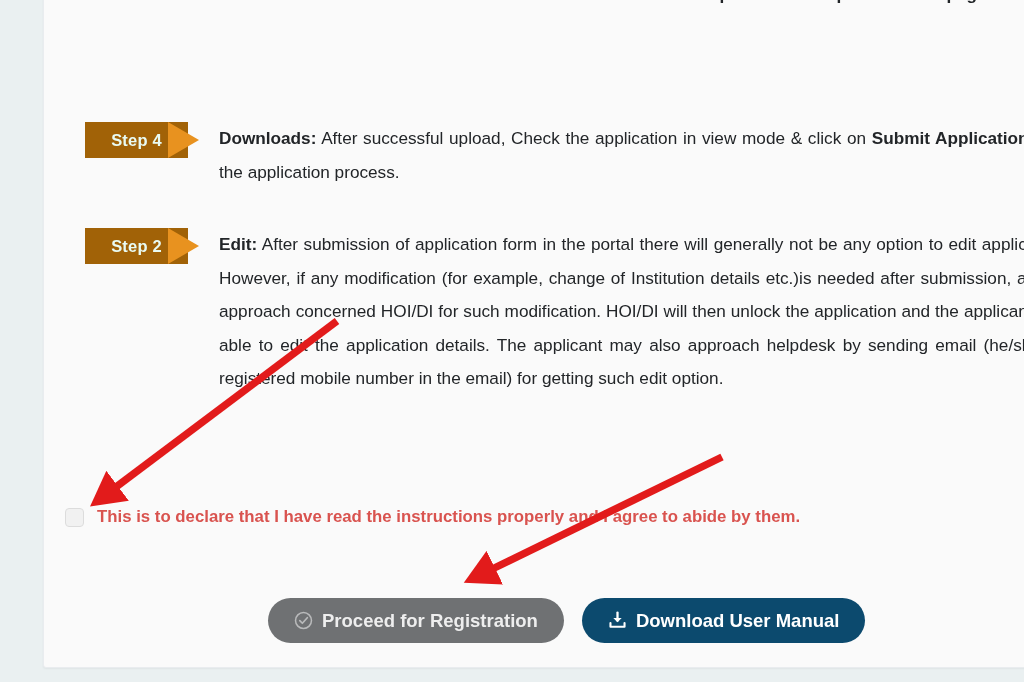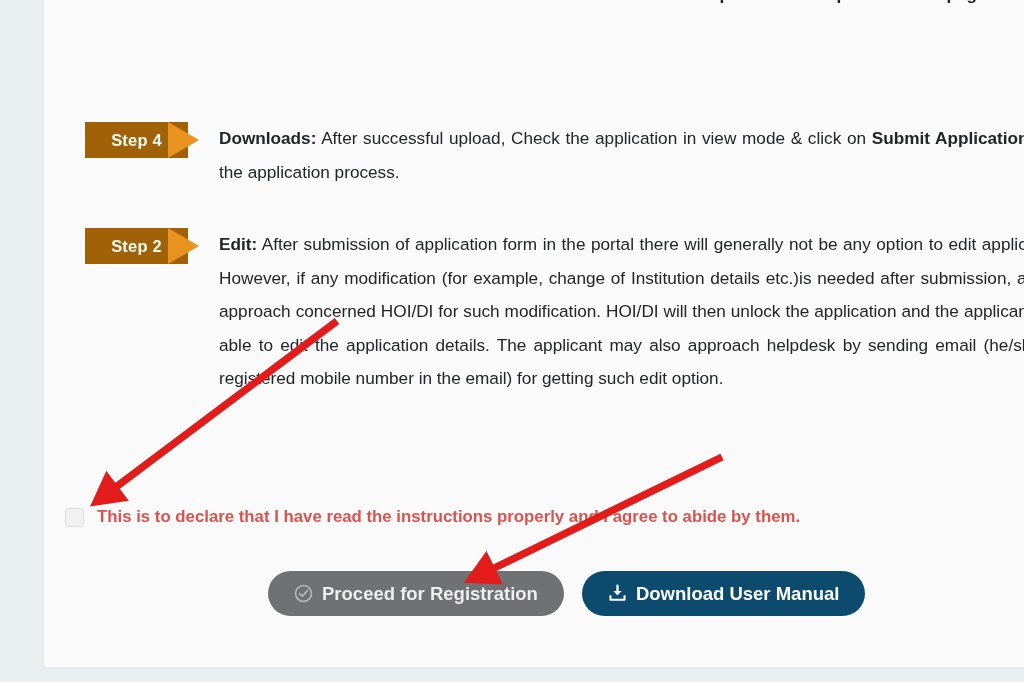--- a/index.html
+++ b/index.html
@@ -143,20 +143,21 @@
     border: none;
     border-radius: 30px;
     padding: 0 26px;
     height: 45px;
     font-family: "Liberation Sans", sans-serif;
     font-size: 18.5px;
     font-weight: 600;
     color: #ffffff;
     cursor: pointer;
     white-space: nowrap;
+    margin-top: 27px;
   }
   #proceed-btn { background: #6f7173; color: #eeeeee; }
   #manual-btn  { background: #0c4a6e; }
   .btn svg { display: block; flex: none; }
 
   
   #annotations {
     position: absolute;
     inset: 0;
     pointer-events: none;

